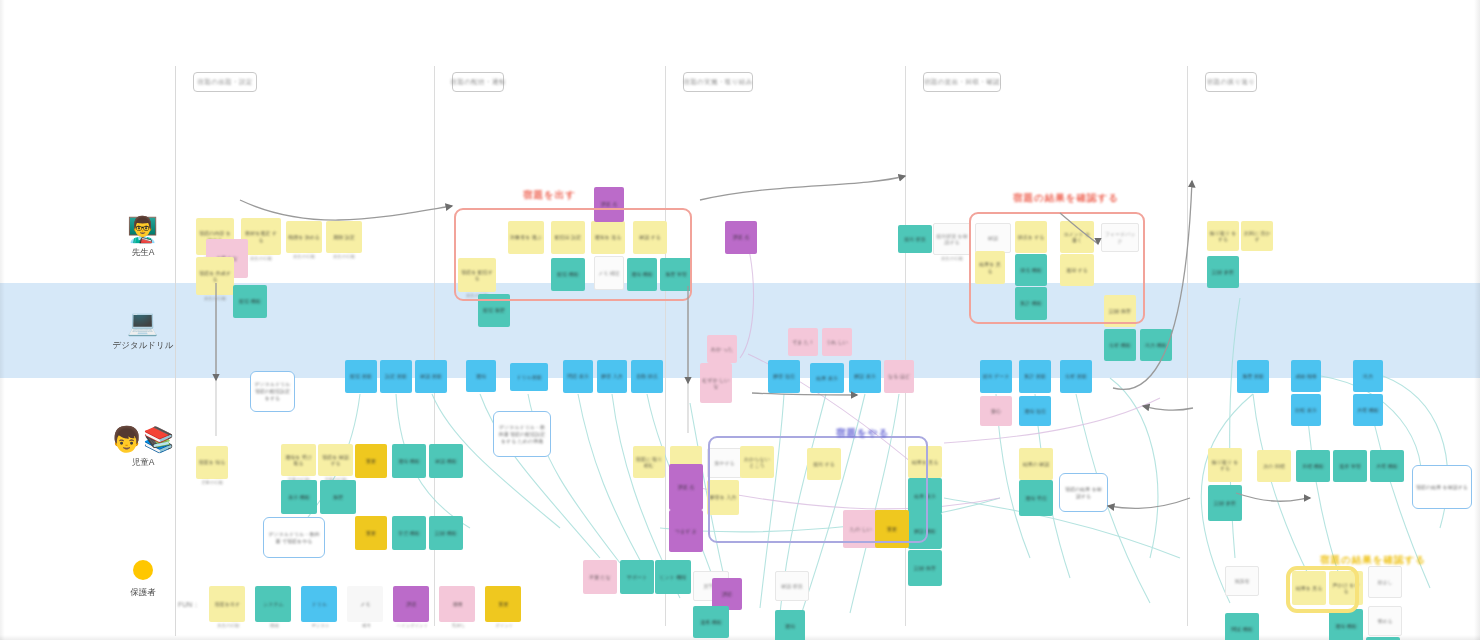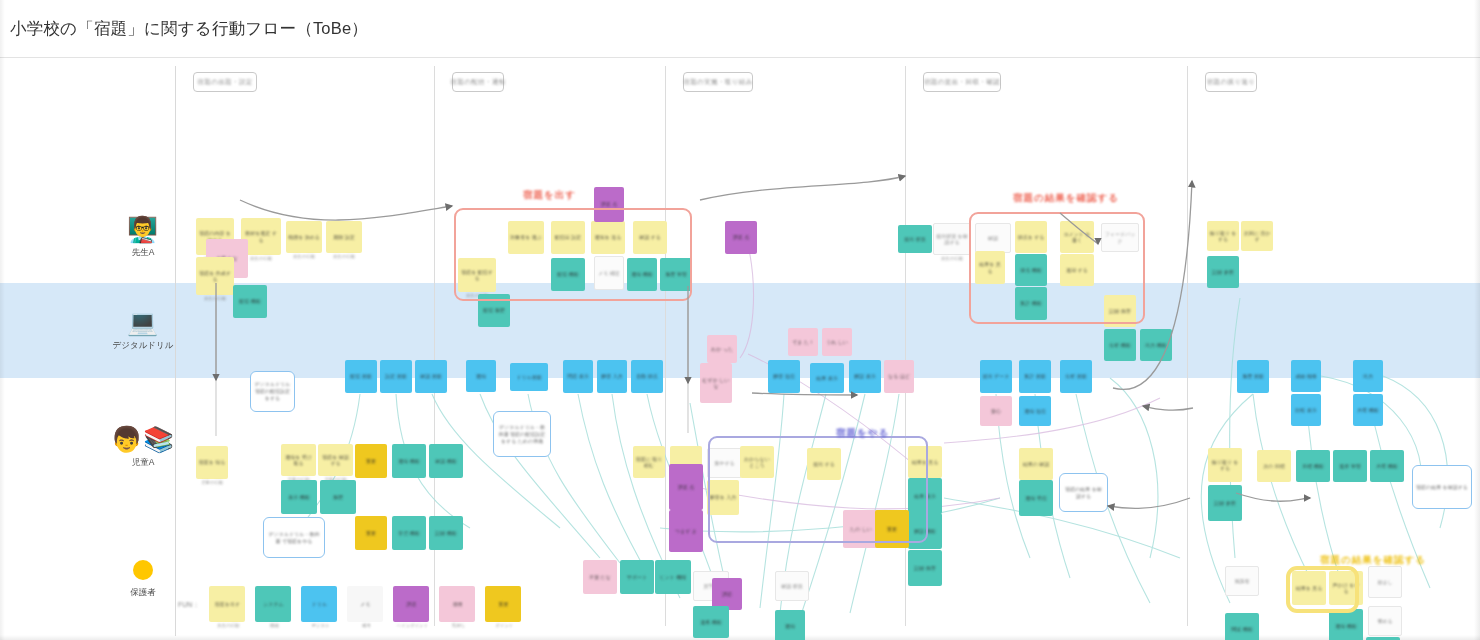--- a/index.html
+++ b/index.html
@@ -241,23 +241,20 @@
     position: absolute; left: 0; bottom: 0;
     width: 1480px; height: 5px;
     background: linear-gradient(to bottom, rgba(0,0,0,0), rgba(0,0,0,.07));
   }
 </style>
 </head>
 <body>
 
 <div id="app">
 
-  <div id="header">
-    <div id="page-title">小学校の「宿題」に関する行動フロー（ToBe）</div>
-  </div>
 
   <div id="canvas">
 
     <div id="lane-bands">
         <div class="lane-band" style="top: 225px; height: 95px; background: rgb(214, 232, 248);"></div>
       </div>
 
     <svg id="links" viewBox="0 0 1480 582" preserveAspectRatio="none">
       <g fill="none" stroke="#a9dfdb" stroke-width="1.1" opacity=".85">
         <path d="M360 336 C 352 400, 330 430, 300 470"></path>

